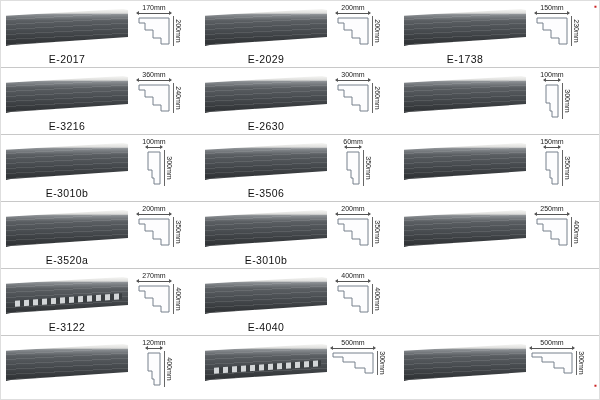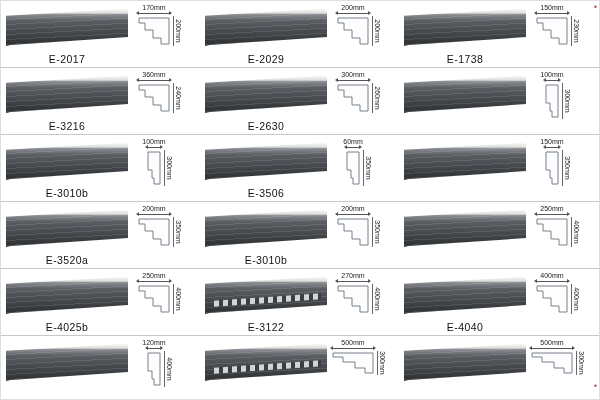--- a/index.html
+++ b/index.html
@@ -268,38 +268,20 @@
       <div class="svg-wrap">
         <svg xmlns="http://www.w3.org/2000/svg" viewBox="0 0 34 30" width="34" height="30">
           <path d="M2 2 H32 V28 H24 V22 H16 V14 H8 V7 H2 Z"></path>
         </svg>
         <div class="vline"></div>
         <span class="dim-side">400mm</span>
       </div>
     </div>
   </div></div>
       <div class="row"><div class="cell">
-    <div class="mold">
-      <div class="body">
-        
-      </div>
-    </div>
-    <div class="profile">
-      <span class="dim-top">250mm</span>
-      <div class="hline" style="width: 34px;"></div>
-      <div class="svg-wrap">
-        <svg xmlns="http://www.w3.org/2000/svg" viewBox="0 0 34 30" width="34" height="30">
-          <path d="M2 2 H32 V28 H24 V22 H16 V14 H8 V7 H2 Z"></path>
-        </svg>
-        <div class="vline"></div>
-        <span class="dim-side">400mm</span>
-      </div>
-    </div>
-    <div class="code">E-4025b</div>
-  </div><div class="cell">
     <div class="mold dentil">
       <div class="body">
         <div class="dentil-strip"></div>
       </div>
     </div>
     <div class="profile">
       <span class="dim-top">270mm</span>
       <div class="hline" style="width: 34px;"></div>
       <div class="svg-wrap">
         <svg xmlns="http://www.w3.org/2000/svg" viewBox="0 0 34 30" width="34" height="30">

